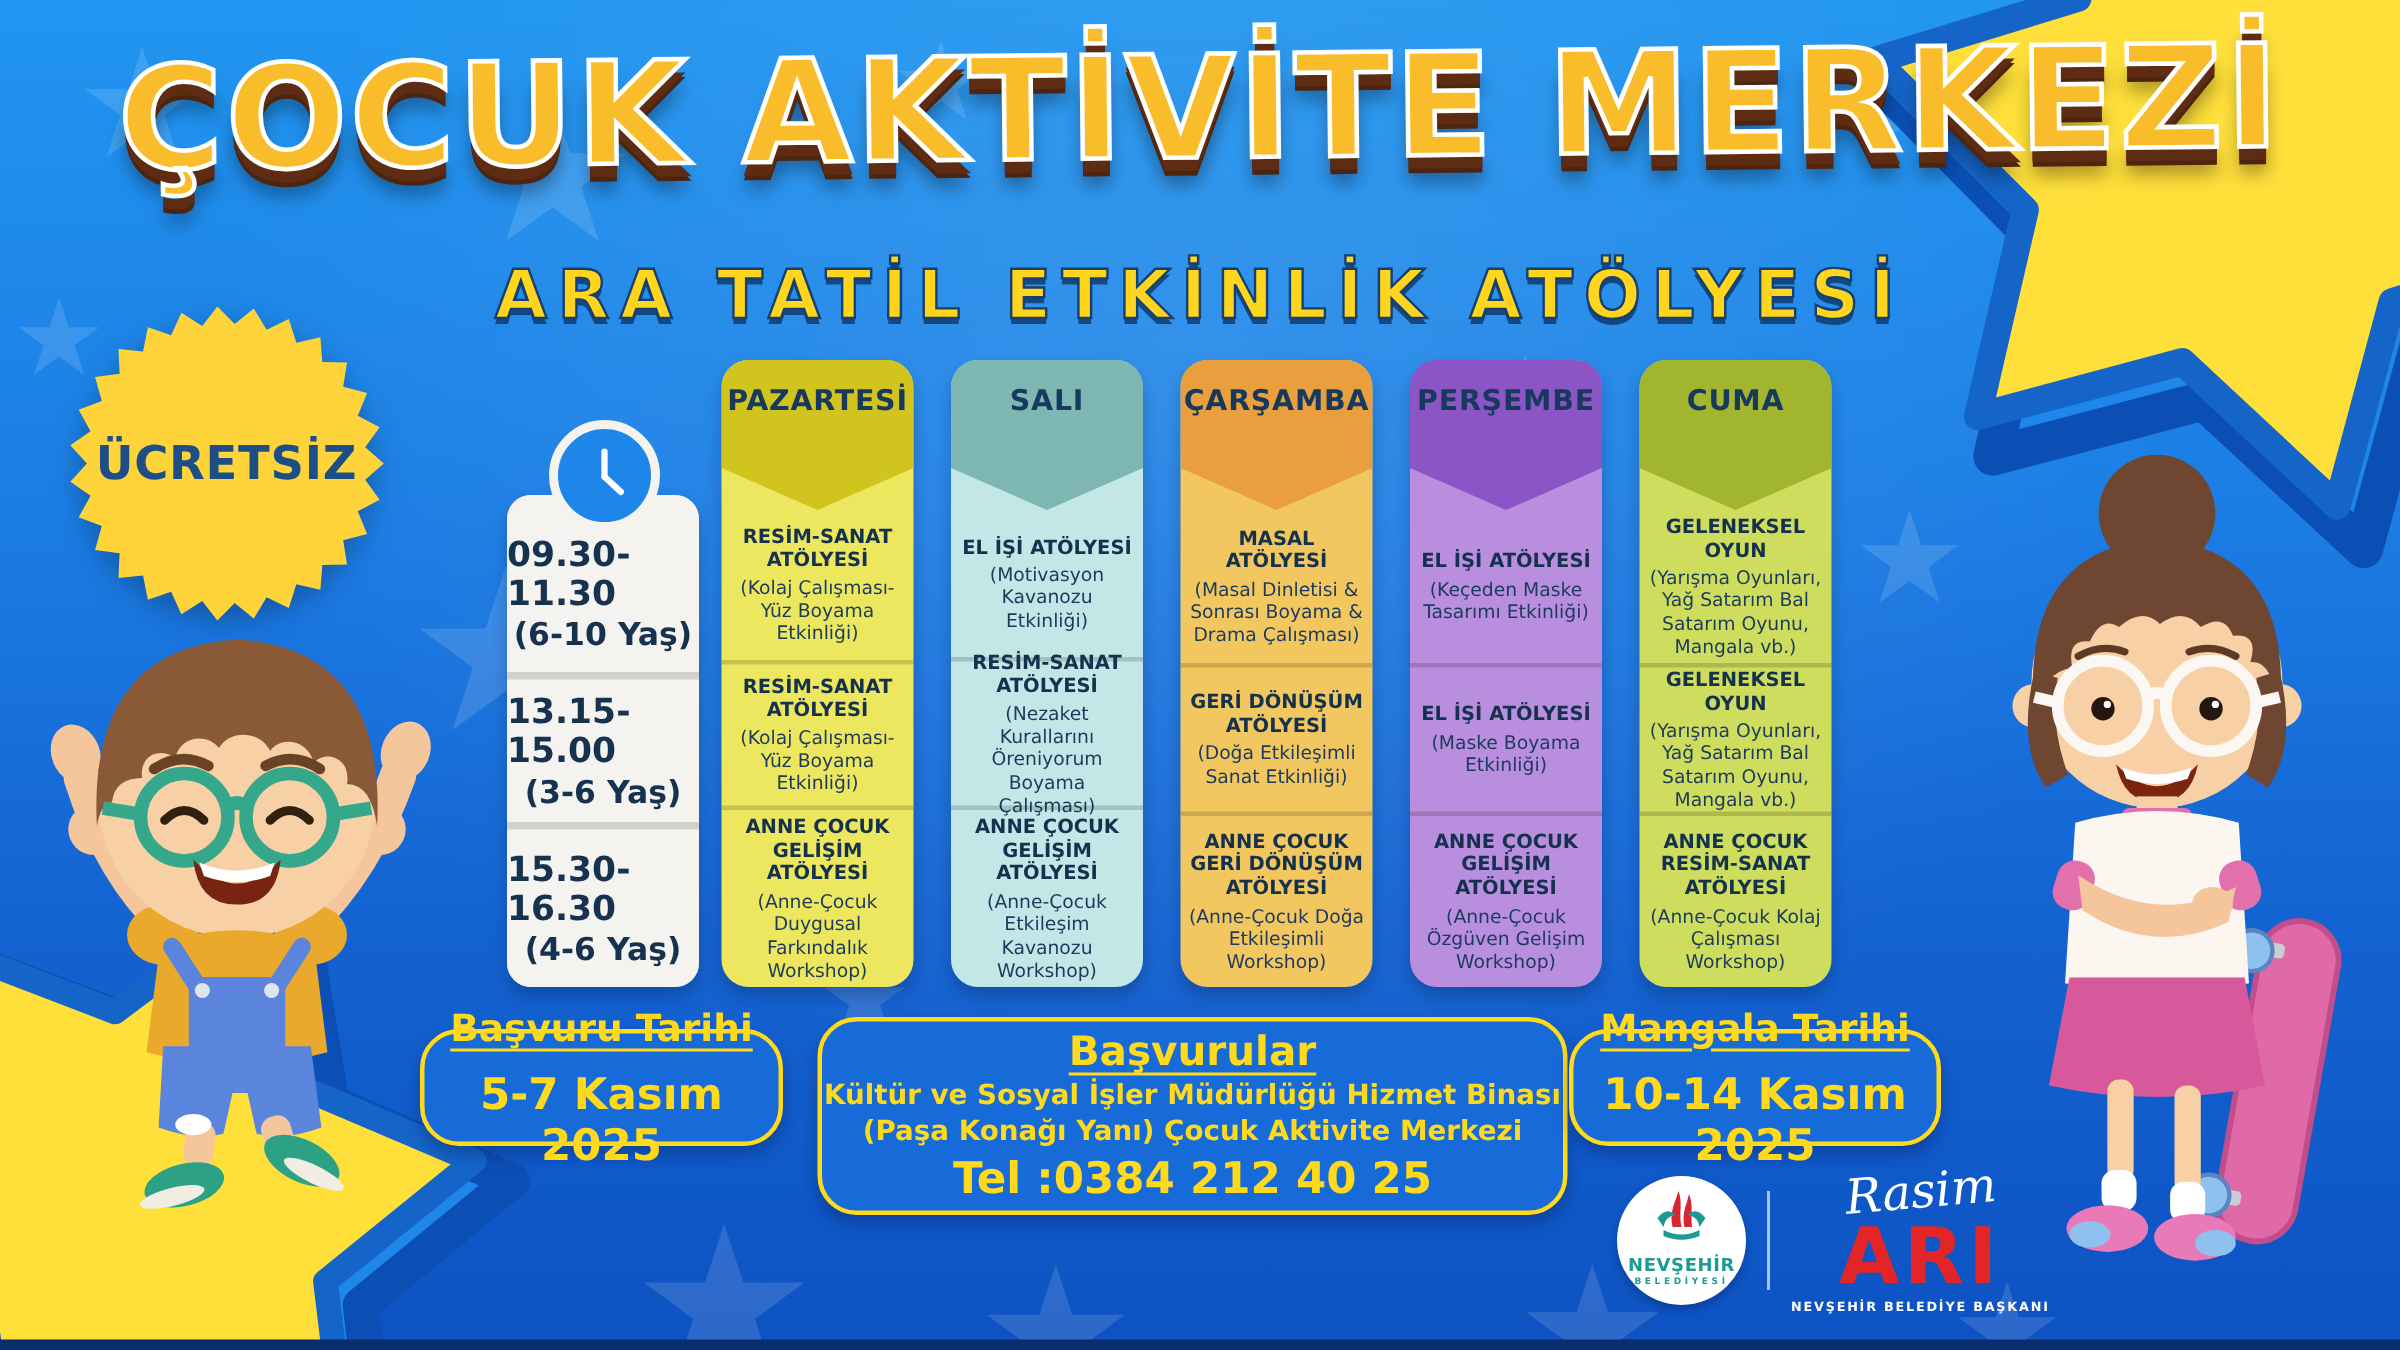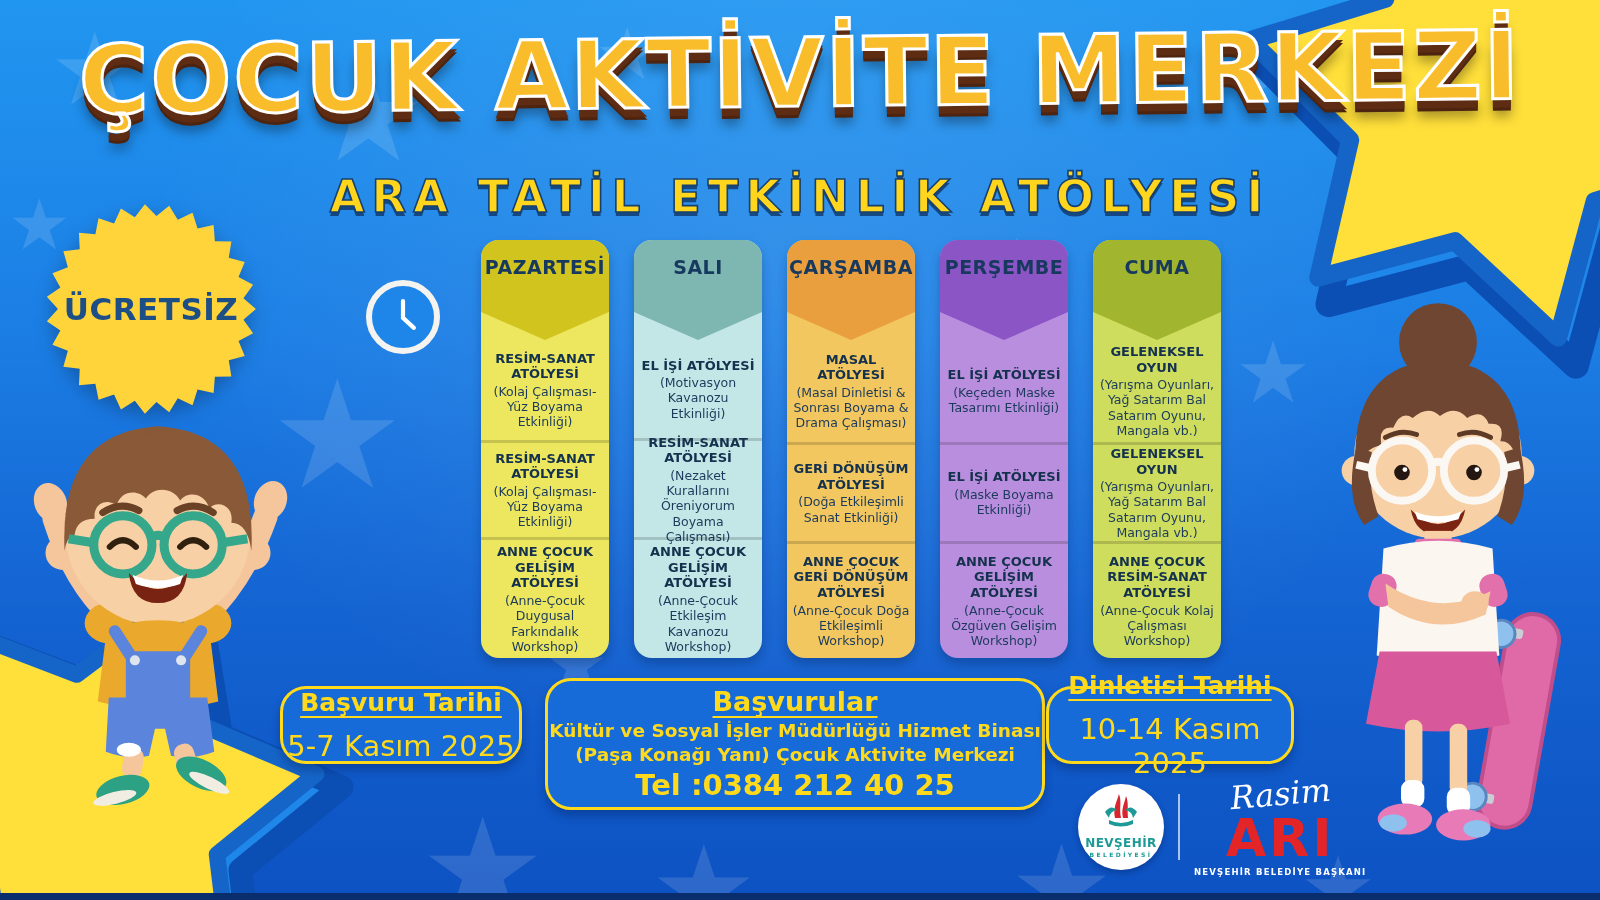--- a/index.html
+++ b/index.html
@@ -59,21 +59,21 @@
   
   .info-box{position:absolute;z-index:5;background:#176bd8;border:3.5px solid #ffd91c;
     border-radius:26px;box-sizing:border-box;display:flex;flex-direction:column;
     align-items:center;justify-content:center;text-align:center;color:#ffd91c;
     box-shadow:0 6px 10px rgba(0,20,70,.3);}
   .box1{left:280px;top:686px;width:242px;height:78px;}
   .box2{left:545px;top:678px;width:500px;height:132px;}
   .box3{left:1046px;top:686px;width:248px;height:78px;}
   .ib-title{font-weight:700;text-decoration:underline;text-underline-offset:5px;}
   .box1 .ib-title,.box3 .ib-title{font-size:25px;}
-  .box1 .ib-value,.box3 .ib-value{font-size:29px;font-weight:400;margin-top:12px;}
+  .box1 .ib-value,.box3 .ib-value{font-size:29px;font-weight:700;margin-top:12px;}
   .box2 .ib-title{font-size:27px;}
   .ib-line{font-size:18.5px;font-weight:700;white-space:nowrap;margin-top:3px;}
   .ib-phone{font-size:29px;font-weight:700;margin-top:3px;}
   
   .brand{position:absolute;left:1078px;top:778px;z-index:5;display:flex;align-items:center;gap:14px;}
   .logo-circle{width:86px;height:86px;border-radius:50%;background:#ffffff;position:relative;
     display:flex;flex-direction:column;align-items:center;justify-content:flex-end;padding-bottom:12px;
     box-sizing:border-box;box-shadow:0 3px 6px rgba(0,20,60,.3);}
   .logo-circle svg{position:absolute;top:8px;left:50%;transform:translateX(-50%);}
   .logo-name{font-size:12px;font-weight:800;color:#1c9a96;letter-spacing:.4px;}
@@ -242,20 +242,34 @@
   </div>
 
   <div class="clock">
     <svg viewBox="0 0 74 74">
       <g stroke="#ffffff" stroke-width="5" stroke-linecap="round" fill="none">
         <path d="M37 38 L37 18"></path>
         <path d="M37 38 L50 50"></path>
       </g>
     </svg>
   </div>
+  <div class="timecol">
+    <div class="timecell r1">
+      <div class="time-val">09.30-11.30</div>
+      <div class="time-age">(6-10 Yaş)</div>
+    </div>
+    <div class="timecell r2">
+      <div class="time-val">13.15-15.00</div>
+      <div class="time-age">(3-6 Yaş)</div>
+    </div>
+    <div class="timecell r3">
+      <div class="time-val">15.30-16.30</div>
+      <div class="time-age">(4-6 Yaş)</div>
+    </div>
+  </div>
 
   <div class="days">
 
     <div class="day-col" style="--hdr: #d2c41f; --body: #ece75f;">
       <div class="day-cells">
         <div class="cell c1">
           <div class="act-title">RESİM-SANAT ATÖLYESİ</div>
           <div class="act-detail">(Kolaj Çalışması- Yüz Boyama Etkinliği)</div>
         </div>
         <div class="sep"></div>
@@ -358,21 +372,21 @@
     <div class="ib-title">Başvuru Tarihi</div>
     <div class="ib-value">5-7 Kasım 2025</div>
   </div>
   <div class="info-box box2">
     <div class="ib-title">Başvurular</div>
     <div class="ib-line">Kültür ve Sosyal İşler Müdürlüğü Hizmet Binası</div>
     <div class="ib-line">(Paşa Konağı Yanı) Çocuk Aktivite Merkezi</div>
     <div class="ib-phone">Tel :0384 212 40 25</div>
   </div>
   <div class="info-box box3">
-    <div class="ib-title">Dinletisi Tarihi</div>
+    <div class="ib-title">Mangala Tarihi</div>
     <div class="ib-value">10-14 Kasım 2025</div>
   </div>
 
   <div class="brand">
     <div class="logo-circle">
       <svg width="44" height="36" viewBox="0 0 44 36">
         <path d="M20 2 C17 12 14 16 16 26 L22 26 C20 16 23 10 20 2 Z" fill="#d8252e"></path>
         <path d="M27 4 C25 13 22 17 24 26 L29 26 C28 17 30 11 27 4 Z" fill="#d8252e"></path>
         <path d="M6 20 q6 -8 12 -2 q-7 1 -8 8 z" fill="#1c9a96"></path>
         <path d="M38 20 q-6 -8 -12 -2 q7 1 8 8 z" fill="#1c9a96"></path>

